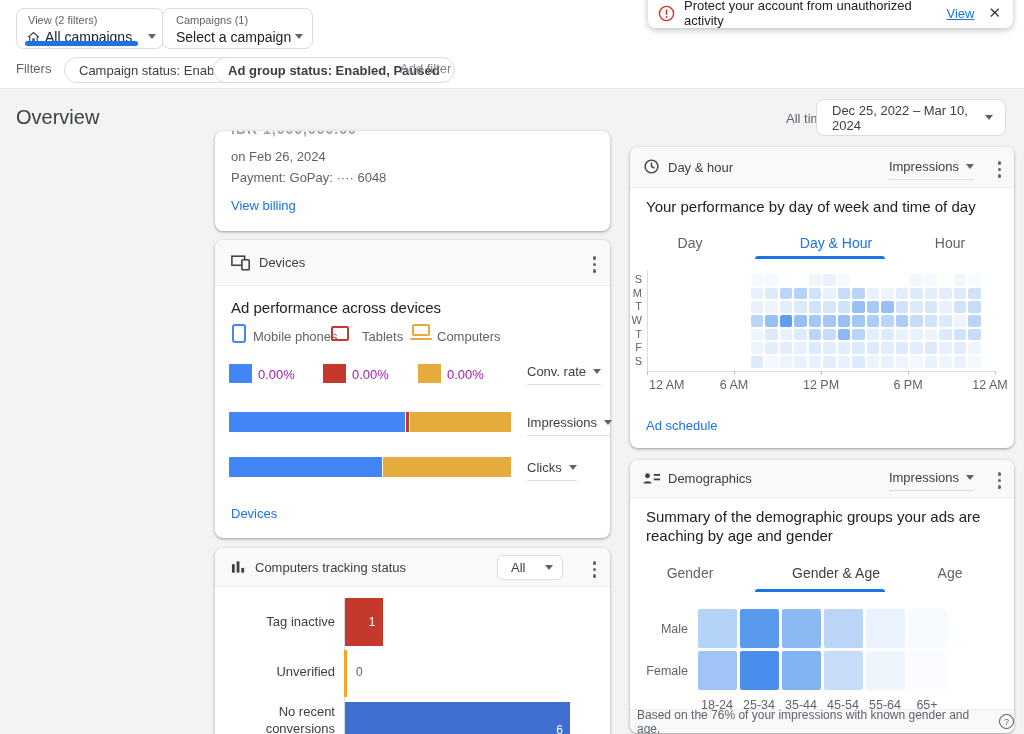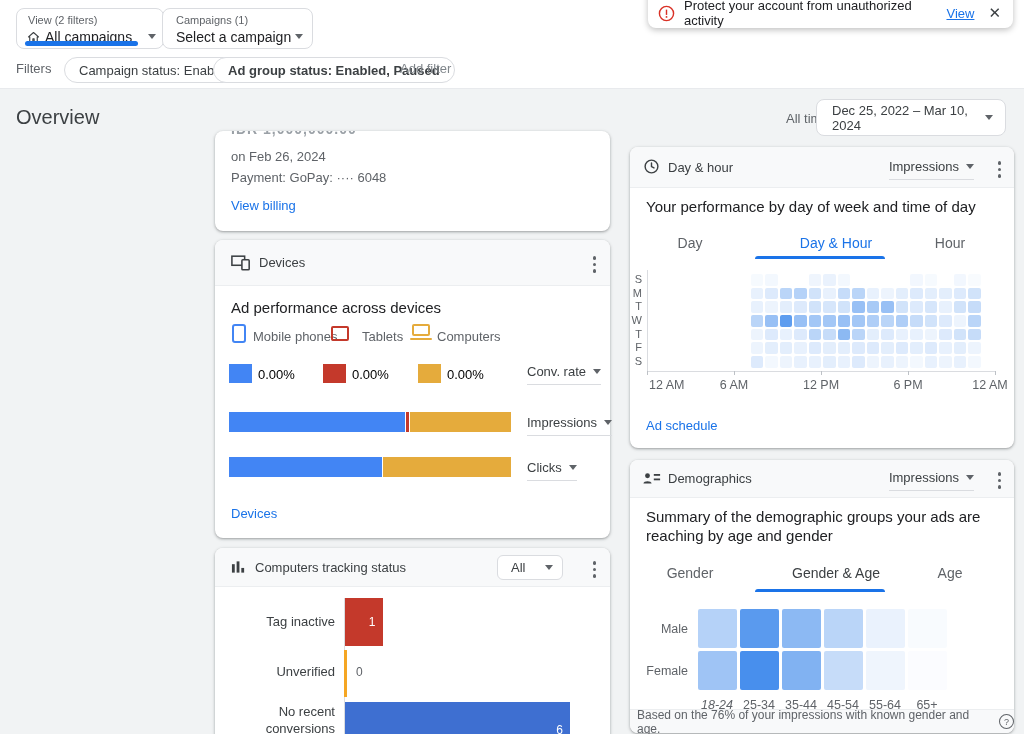--- a/index.html
+++ b/index.html
@@ -22,21 +22,21 @@
   .selector{position:absolute;background:#fff;border:1px solid #dadce0;border-radius:8px;box-sizing:border-box;}
   .selector .small-label{font-size:11px;color:#5f6368;}
   .selector .value{font-size:14px;font-weight:500;color:#202124;}
   .metric{position:absolute;font-size:13px;color:#3c4043;display:flex;align-items:center;gap:7px;
           border-bottom:1px solid #dadce0;padding-bottom:5px;cursor:pointer;}
   .tab{position:absolute;font-size:14px;color:#5f6368;transform:translateX(-50%);cursor:pointer;white-space:nowrap;}
   .tab-underline{position:absolute;height:3px;background:#1a73e8;border-radius:3px 3px 0 0;}
   .stack{position:absolute;display:flex;gap:1px;height:20px;}
   .stack div{height:100%;}
   .sq{display:inline-block;width:9px;height:9px;margin-right:8px;vertical-align:middle;}
-  .pct{font-size:13px;color:#000000;}
+  .pct{font-size:13px;color:#a21caf;}
   .hm-row{display:flex;}
   .hm-cell{box-sizing:border-box;}
   .hm-cell div{width:100%;height:100%;border-radius:2px;}
   .dh-grid .hm-row{height:13.7px;}
   .dh-grid .hm-cell{width:14.5px;height:13.7px;padding:1px;}
   .demo-grid .hm-row{height:42px;}
   .demo-grid .hm-cell{width:42px;height:42px;padding:1.5px;}
   .axis-label{position:absolute;font-size:12.5px;color:#5f6368;white-space:nowrap;}
   .row-label{position:absolute;font-size:12.5px;color:#5f6368;text-align:right;}
   .help{display:inline-flex;align-items:center;justify-content:center;width:13px;height:13px;
@@ -843,21 +843,21 @@
         </div>
         <div class="hm-cell">
           <div style="background: rgba(26, 115, 232, 0.07);"></div>
         </div>
         <div class="hm-cell">
           <div style="background: rgba(26, 115, 232, 0.02);"></div>
         </div>
       </div>
     </div>
 
-  <span class="axis-label" style="left:87px;top:238px;transform:translateX(-50%);font-style:italic;">18-24</span>
+  <span class="axis-label" style="left:87px;top:238px;transform:translateX(-50%);">18-24</span>
   <span class="axis-label" style="left:129px;top:238px;transform:translateX(-50%);text-decoration:underline;">25-34</span>
   <span class="axis-label" style="left:171px;top:238px;transform:translateX(-50%);">35-44</span>
   <span class="axis-label" style="left:213px;top:238px;transform:translateX(-50%);">45-54</span>
   <span class="axis-label" style="left:255px;top:238px;transform:translateX(-50%);">55-64</span>
   <span class="axis-label" style="left:297px;top:238px;transform:translateX(-50%);">65+</span>
 
   <div class="abs" style="left:0;right:0;bottom:0;height:23px;background:#f8f9fa;border-top:1px solid #eceef0;border-radius:0 0 8px 8px;display:flex;align-items:center;padding-left:7px;">
     <span style="font-size:12px;color:#5f6368;">Based on the 76% of your impressions with known gender and age.</span>
     <span class="help">?</span>
   </div>

